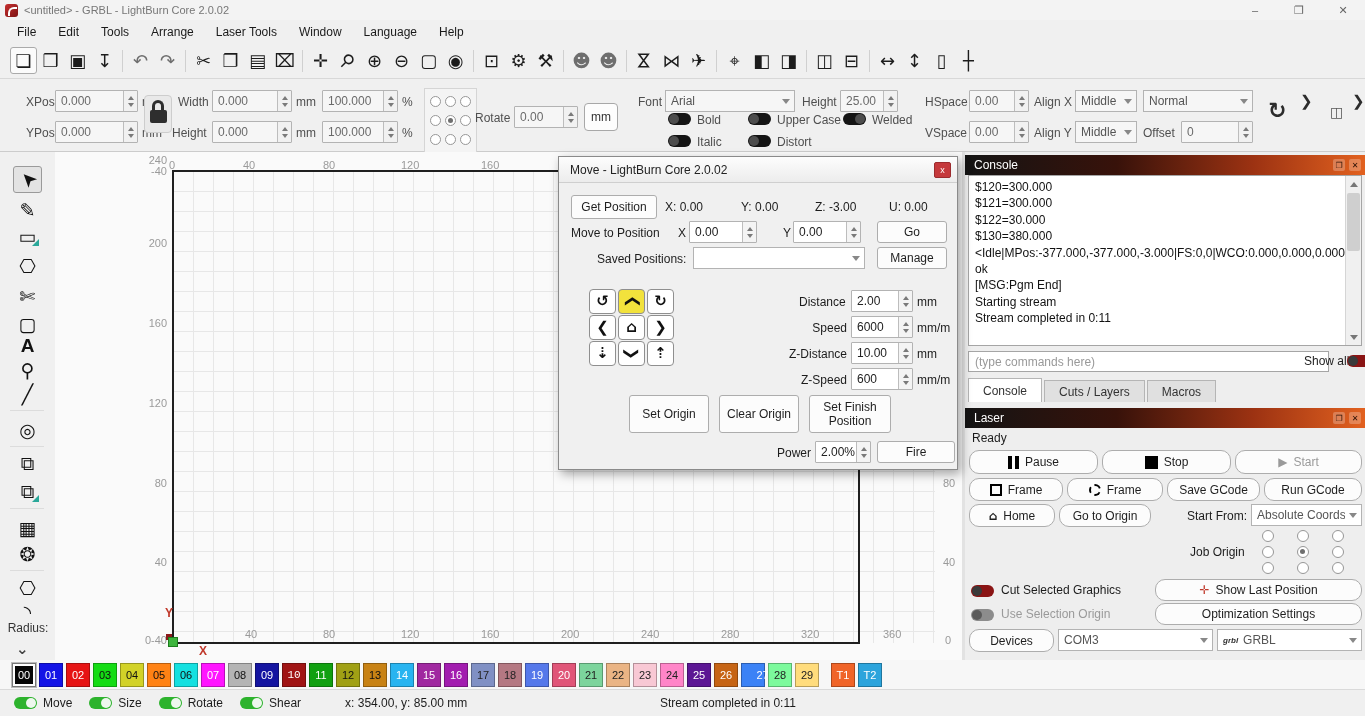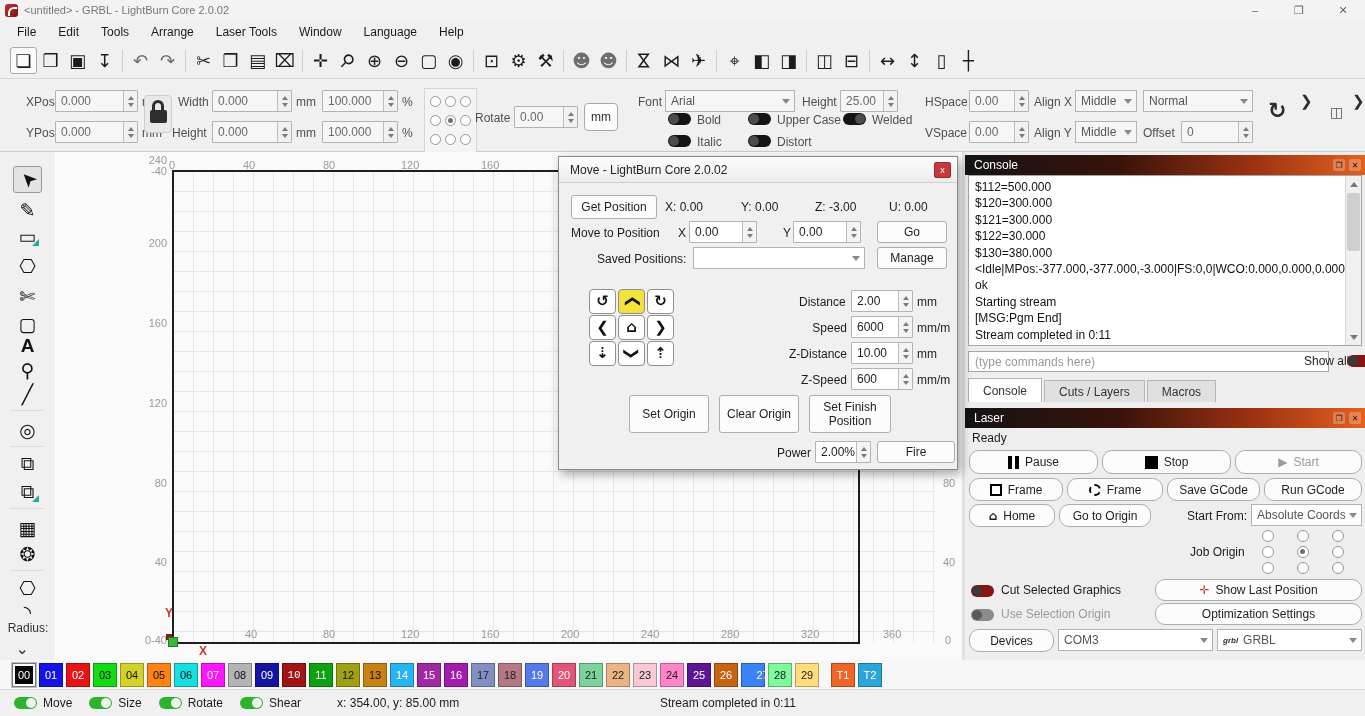--- a/index.html
+++ b/index.html
@@ -139,21 +139,21 @@
   .palettebar{position:absolute;left:0;top:660px;width:1365px;height:29px;background:#f7f7f7;
     display:flex;align-items:center;padding-left:12px;gap:3px}
   .chip{width:24px;height:24px;display:flex;align-items:center;justify-content:center;font-size:11px;
     border:1px solid rgba(0,0,0,.28);flex:0 0 auto}
   .chip.sel{border:1px solid #777;box-shadow:inset 0 0 0 2px #fff,0 0 0 1px #bbb}
   .chip.tsep{margin-left:9px}
   .statusbar{position:absolute;left:0;top:689px;width:1365px;height:27px;background:#f0f0f0;
     border-top:1px solid #dadada;display:flex;align-items:center;color:#1c1c1c}
   .st-tg{display:flex;align-items:center;gap:7px;margin-left:14px}
   .st-tg .tgl{position:relative}
-  .st-coords{margin-left:26px}
+  .st-coords{margin-left:34px}
   .st-msg{position:absolute;left:660px}
 </style>
 </head>
 <body>
 
 <div class="app">
 
   <div class="titlebar">
     <span class="logo"></span>
     <span>&lt;untitled&gt; - GRBL - LightBurn Core 2.0.02</span>
@@ -432,29 +432,28 @@
 
     <div class="rightcol">
 
       <div class="phead" style="top:3px">
         <span>Console</span>
         <span class="pico" style="right:20px">❐</span>
         <span class="pico" style="right:4px">✕</span>
       </div>
       <div class="conout">
 
-      <div>$112=500.000</div>
           <div>$120=300.000</div>
           <div>$121=300.000</div>
           <div>$122=30.000</div>
           <div>$130=380.000</div>
           <div>&lt;Idle|MPos:-377.000,-377.000,-3.000|FS:0,0|WCO:0.000,0.000,0.000&gt;</div>
           <div>ok</div>
+          <div>[MSG:Pgm End]</div>
           <div>Starting stream</div>
-          <div>[MSG:Pgm End]</div>
           <div>Stream completed in 0:11</div>
         </div>
       <div class="sb" style="position:absolute;left:380px;top:24px;width:16px;height:169px;background:#f0f0f0;border-left:1px solid #d5d5d5">
         <span class="up"></span>
         <span class="dn"></span>
         <span class="thumb"></span>
       </div>
       <input class="coninput" placeholder="(type commands here)" style="">
       <span class="lbl" style="left:339px;top:202px;color:#1c1c1c">Show all</span>
       <span class="tgl red" style="left:382px;top:203px"></span>

